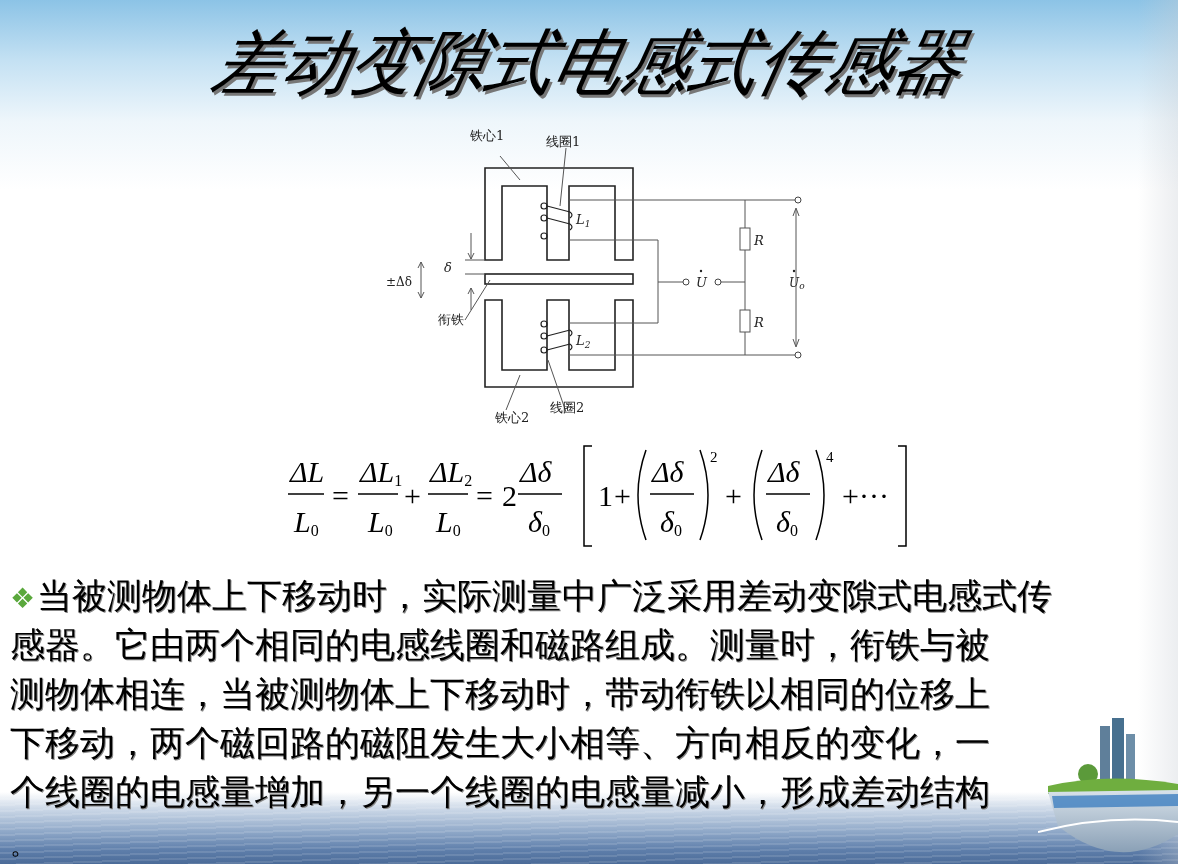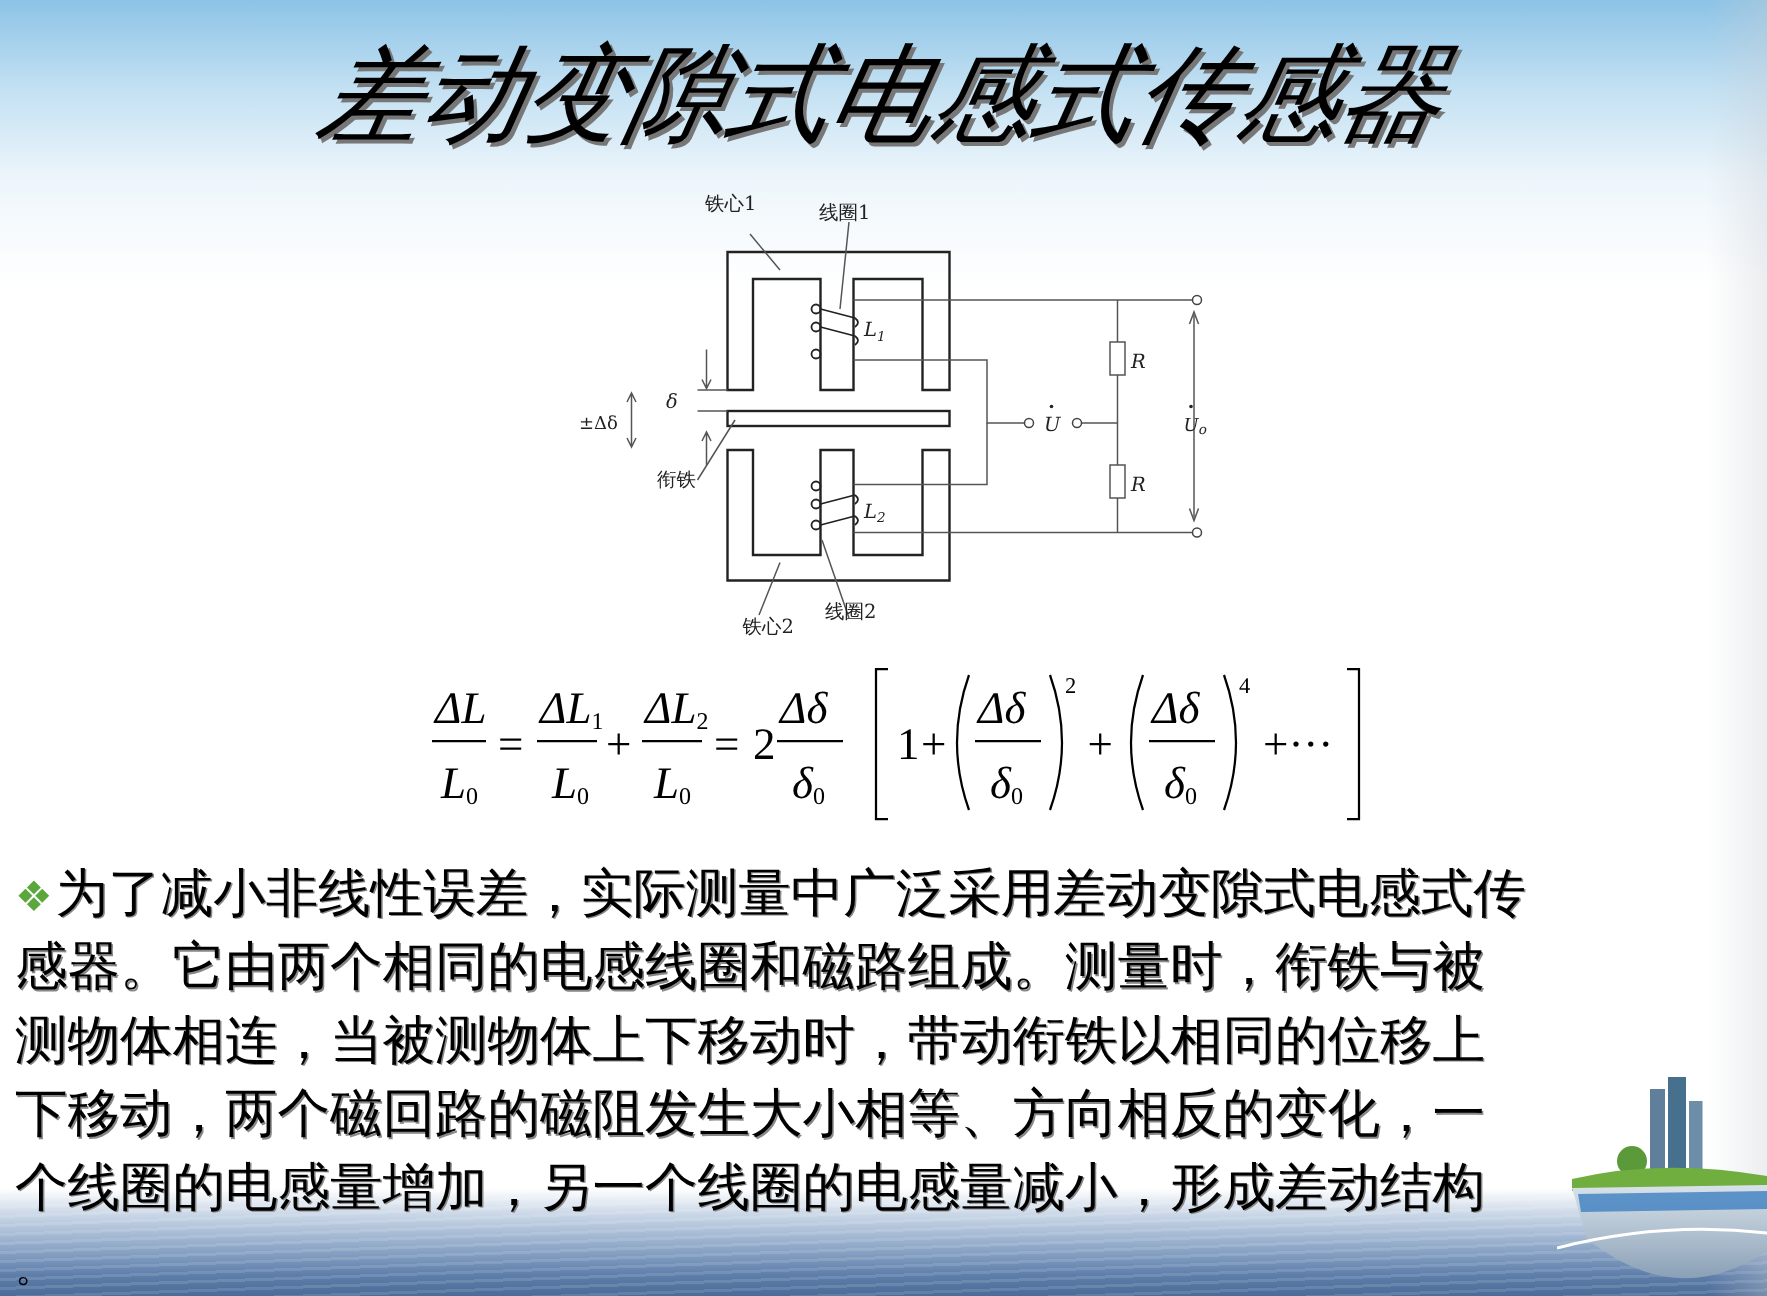--- a/index.html
+++ b/index.html
@@ -154,21 +154,21 @@
     <path d="M312,6 L304,6 L304,106 L312,106"></path>
     <path d="M618,6 L626,6 L626,106 L618,106"></path>
     <path d="M366,10 Q350,55 366,100"></path>
     <path d="M420,10 Q436,55 420,100"></path>
     <path d="M482,10 Q466,55 482,100"></path>
     <path d="M536,10 Q552,55 536,100"></path>
   </g>
 </svg>
 
 <div class="body-text">
-  <span class="line"><span class="bullet">❖</span><span>为了减小非线性误差，实际测量中广泛采用差动变隙式电感式传</span></span>
+  <span class="line"><span class="bullet">❖</span><span>当被测物体上下移动时，实际测量中广泛采用差动变隙式电感式传</span></span>
   <span class="line">感器。它由两个相同的电感线圈和磁路组成。测量时，衔铁与被</span>
   <span class="line">测物体相连，当被测物体上下移动时，带动衔铁以相同的位移上</span>
   <span class="line">下移动，两个磁回路的磁阻发生大小相等、方向相反的变化，一</span>
   <span class="line">个线圈的电感量增加，另一个线圈的电感量减小，形成差动结构</span>
 </div>
 <div class="last-period">。</div>
 
 <svg class="globe" viewBox="0 0 140 150" xmlns="http://www.w3.org/2000/svg">
   <defs>
     <linearGradient id="g1" x1="0" y1="0" x2="0" y2="1">

